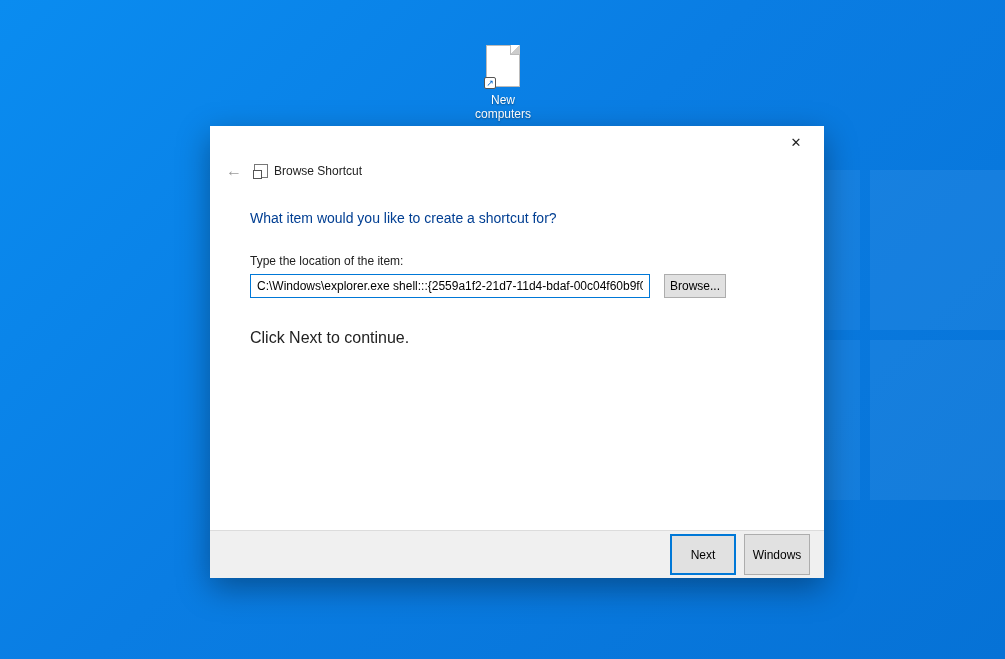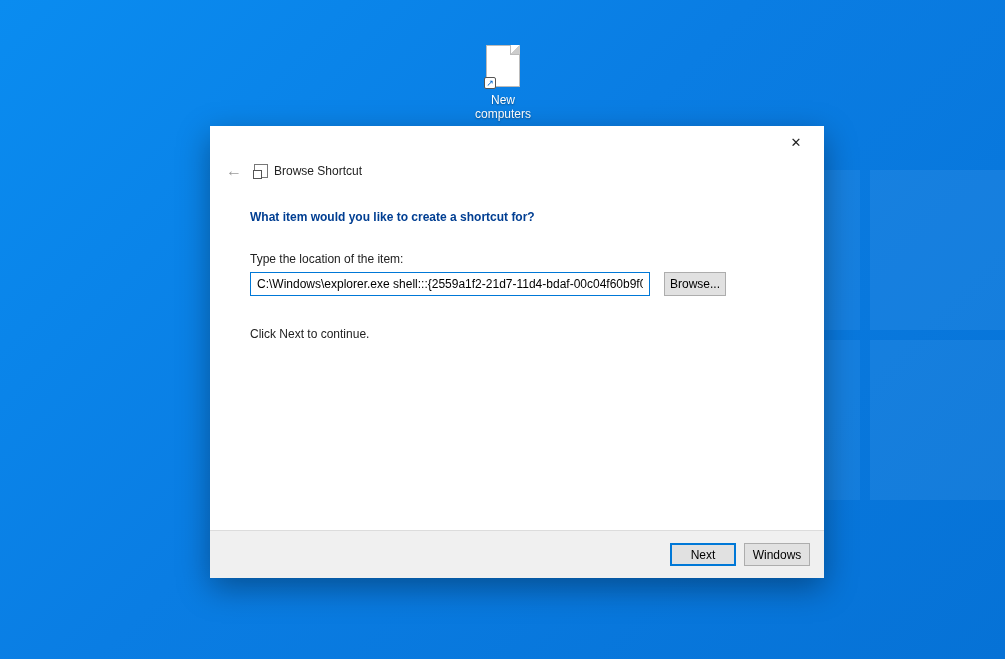--- a/index.html
+++ b/index.html
@@ -143,22 +143,22 @@
   }
 
   .content {
     flex: 1 1 auto;
     padding: 26px 40px 0 40px;
     color: #222;
     position: relative;
   }
   .headline {
     color: #003e92;
-    font-size: 12px;
-    font-weight: 700;
+    font-size: 14px;
+    font-weight: 400;
     margin-bottom: 28px;
   }
   .intro {
     font-size: 12px;
     line-height: 1.5;
     max-width: 520px;
     margin-bottom: 30px;
   }
   .field-label {
     font-size: 12px;
@@ -183,35 +183,35 @@
   }
   .browse {
     width: 62px;
     height: 24px;
     border: 1px solid #adadad;
     background: #e1e1e1;
     font-size: 12px;
     cursor: pointer;
     font-family: inherit;
   }
-  .hint { font-size: 12px; margin-top: 31px; }
+  .hint { font-size: 16px; margin-top: 31px; }
 
   .footer {
     height: 48px;
     background: #f0f0f0;
     border-top: 1px solid #dcdcdc;
     display: flex;
     align-items: center;
     justify-content: flex-end;
     padding: 0 14px;
     gap: 8px;
   }
   .btn {
     width: 66px;
-    height: 23px;
+    height: 41px;
     font-size: 12px;
     font-family: inherit;
     border: 1px solid #adadad;
     background: #e1e1e1;
     cursor: pointer;
   }
   .btn.primary {
     border: 2px solid #0078d7;
     background: #e1e1e1;
   }

